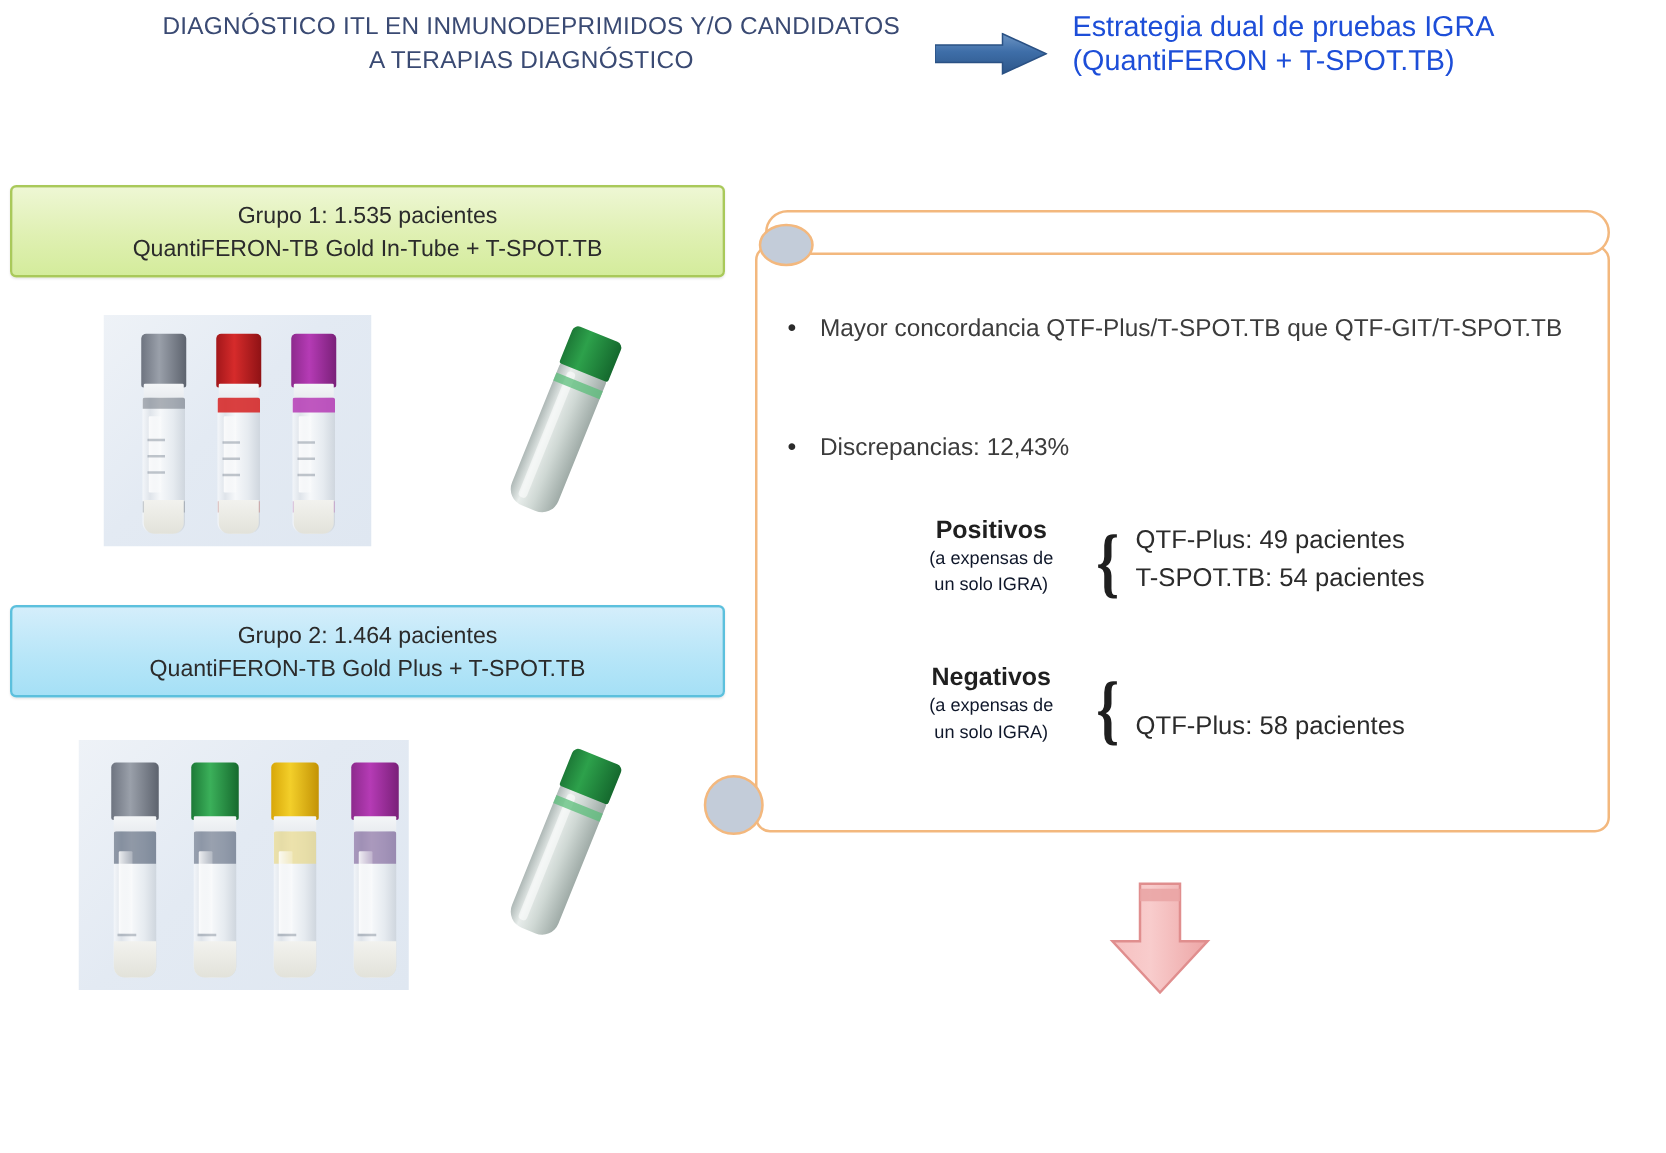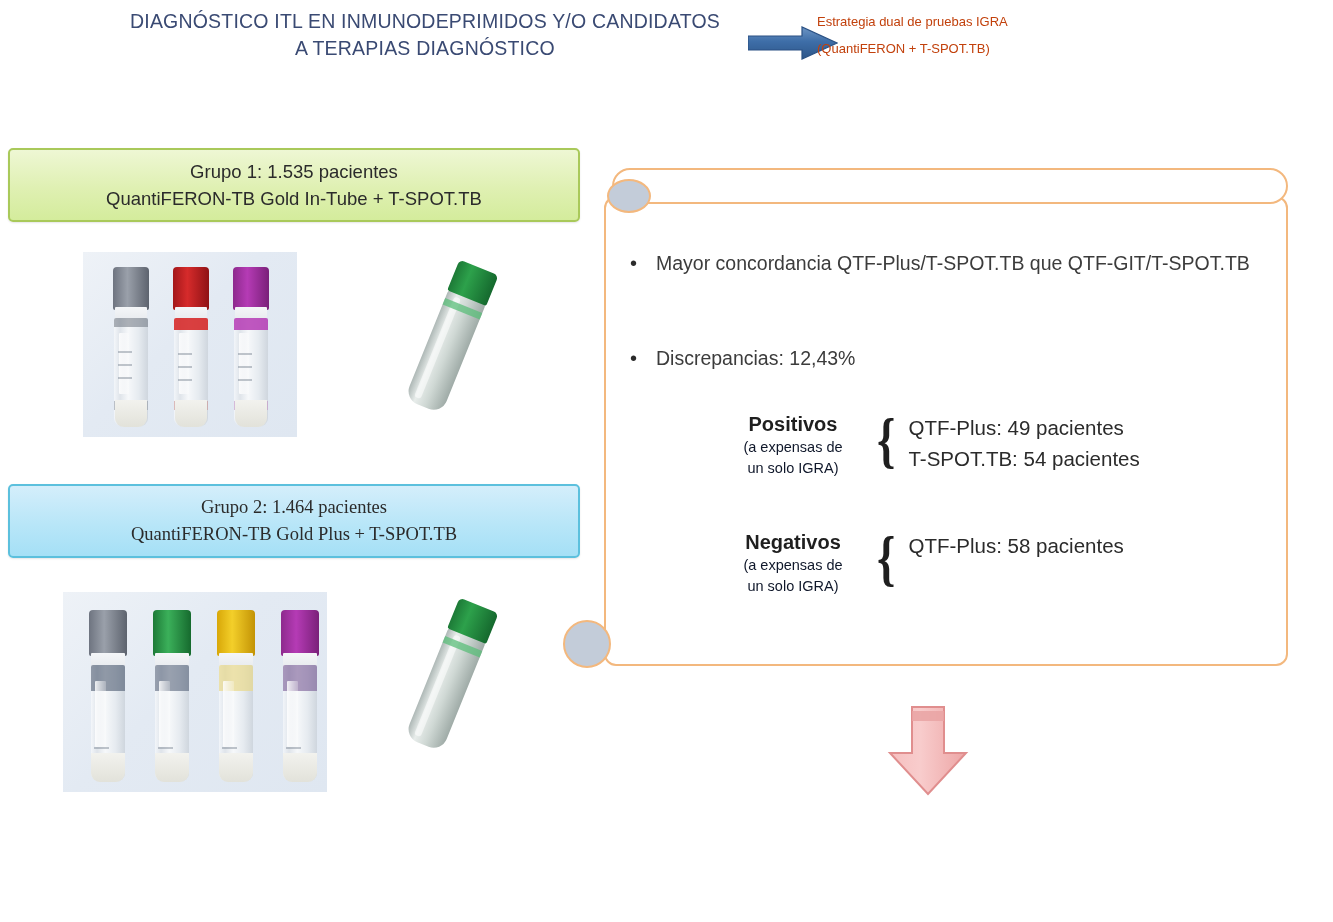--- a/index.html
+++ b/index.html
@@ -17,24 +17,24 @@
   
   .header-title{
     position:absolute;left:100px;top:8px;width:650px;
     text-align:center;
     font-size:19.5px;line-height:27px;
     letter-spacing:.2px;
     color:#3a4a73;
     font-weight:400;
   }
   .header-sub{
-    position:absolute;left:817px;top:8px;width:420px;
+    position:absolute;left:858px;top:8px;width:420px;
     text-align:left;
-    font-size:13px;line-height:27px;
-    color:#c2410c;
+    font-size:23px;line-height:27px;
+    color:#1d4ed8;
     font-weight:400;
   }
   .blue-arrow{
     position:absolute;left:748px;top:26px;width:90px;height:34px;
   }
 
   
   .group-box{
     position:absolute;
     border-radius:5px;
@@ -48,21 +48,20 @@
     left:8px;top:148px;width:572px;height:74px;
     background:linear-gradient(to bottom,#eef7d4 0%,#dff0b2 55%,#d4ec9c 100%);
     border:2px solid #a9c95a;
     box-shadow:0 1px 2px rgba(0,0,0,.10);
   }
   .group-2{
     left:8px;top:484px;width:572px;height:74px;
     background:linear-gradient(to bottom,#d4eefb 0%,#b8e6f8 55%,#a5e0f6 100%);
     border:2px solid #5cc0dd;
     box-shadow:0 1px 2px rgba(0,0,0,.10);
-    font-family:Liberation Serif, serif;
   }
   .group-box .ln1{font-weight:400;}
   .group-box .ln2{font-weight:400;}
 
   
   .tube-photo{
     position:absolute;
     background:linear-gradient(135deg,#eef2f7 0%,#e3eaf3 45%,#dfe7f1 100%);
     overflow:hidden;
   }
@@ -160,21 +159,21 @@
     position:absolute;display:flex;
     font-size:19.5px;line-height:29px;color:#3c3c3c;
   }
   .bullet-dot{
     width:26px;flex:0 0 26px;text-align:left;
     font-size:20px;line-height:29px;color:#2b2b2b;
   }
   .bullet-1{left:630px;top:249px;width:630px;}
   .bullet-2{left:630px;top:344px;width:630px;}
 
-  .stat-block{position:absolute;display:flex;align-items:flex-start;}
+  .stat-block{position:absolute;display:flex;align-items:flex-end;}
   .stat-left{width:150px;text-align:center;}
   .stat-left .sl-title{
     font-size:20px;font-weight:bold;color:#1f1f1f;line-height:24px;
   }
   .stat-left .sl-sub{
     font-size:14.5px;color:#0f172a;line-height:19px;margin-top:2px;
   }
   .brace{
     font-size:62px;line-height:56px;font-weight:bold;color:#1f1f1f;
     margin:0 10px 0 6px;

